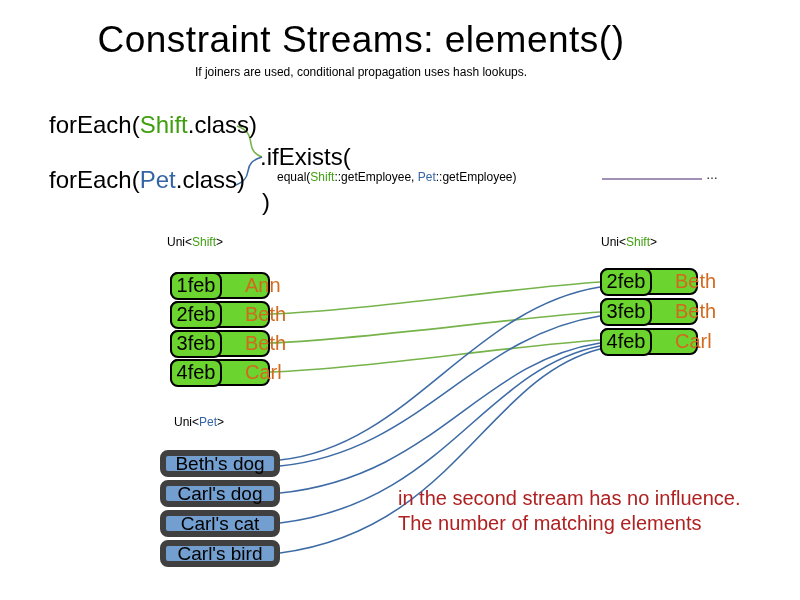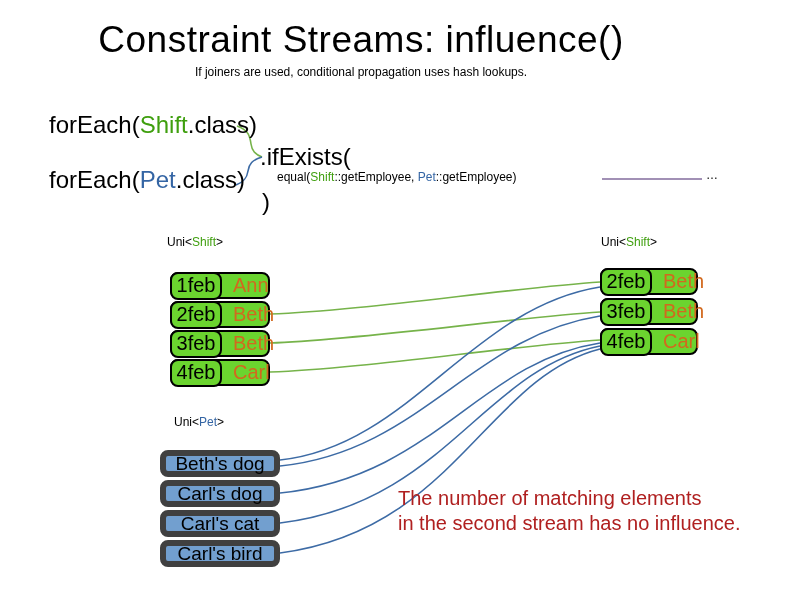--- a/index.html
+++ b/index.html
@@ -22,21 +22,21 @@
     position:absolute; width:100px; height:27px; box-sizing:border-box;
     background:var(--green-fill); border:2px solid #000; border-radius:8px;
     display:flex; align-items:center; font-size:20px; white-space:nowrap;
   }
   .srow .date {
     display:flex; align-items:center; justify-content:center;
     height:27px; min-width:52px; box-sizing:border-box;
     margin:-2px 0 -2px -2px; padding:12px 3px;
     background:var(--green-fill); border:2px solid #000; border-radius:8px;
   }
-  .srow .name { color:var(--orange-text); margin-left:11px; }
+  .srow .name { color:var(--orange-text); margin-left:23px; }
   .srow.narrow { width:98px; }
 
   .prow {
     position:absolute; left:160px; width:120px; height:27px; box-sizing:border-box;
     background:var(--blue-fill); border:6px solid #404040; border-radius:8px;
     display:flex; align-items:center; justify-content:center; font-size:19px;
   }
 
   .note { left:398px; top:486px; font-size:20px; line-height:25px; color:var(--red-text); white-space:nowrap; }
   .note span { display:block; }
@@ -60,21 +60,21 @@
   <path class="gl" d="M270,343 C360,340 510,318 600,312"></path>
   <path class="gl" d="M270,372 C360,369 510,346 600,340"></path>
 
   <path class="bl" d="M280,460 C410,446 470,308 600,287"></path>
   <path class="bl" d="M280,466 C420,452 472,336 600,316"></path>
   <path class="bl" d="M280,493 C435,477 478,362 600,343"></path>
   <path class="bl" d="M280,523 C445,503 482,370 600,346"></path>
   <path class="bl" d="M280,553 C455,530 486,378 600,349"></path>
 </svg>
 
-<div class="abs title">Constraint Streams: influence()</div>
+<div class="abs title">Constraint Streams: elements()</div>
 <div class="abs subtitle">If joiners are used, conditional propagation uses hash lookups.</div>
 
 <div class="abs code20" style="left:49px;top:111px"><span>forEach(</span><span class="green-t">Shift</span><span>.class)</span></div>
 
 <div class="abs code20" style="left:49px;top:166px"><span>forEach(</span><span class="blue-t">Pet</span><span>.class)</span></div>
 
 <div class="abs code20" style="left:260px;top:143px">.ifExists(</div>
 
 <div class="abs code16" style="left:277px;top:170px"><span>equal(</span><span class="green-t">Shift</span><span>::getEmployee, </span><span class="blue-t">Pet</span><span>::getEmployee)</span></div>
 
@@ -117,15 +117,15 @@
 </div>
 
 <div class="abs ulabel" style="left:174px;top:415px"><span>Uni&lt;</span><span class="blue-t">Pet</span><span>&gt;</span></div>
 
 <div class="prow" style="top:450px">Beth's dog</div>
 <div class="prow" style="top:480px">Carl's dog</div>
 <div class="prow" style="top:510px">Carl's cat</div>
 <div class="prow" style="top:540px">Carl's bird</div>
 
 <div class="abs note">
+  <span>in the second stream has no influence.</span>
   <span>The number of matching elements</span>
-  <span>in the second stream has no influence.</span>
 </div>
 
 </body></html>

